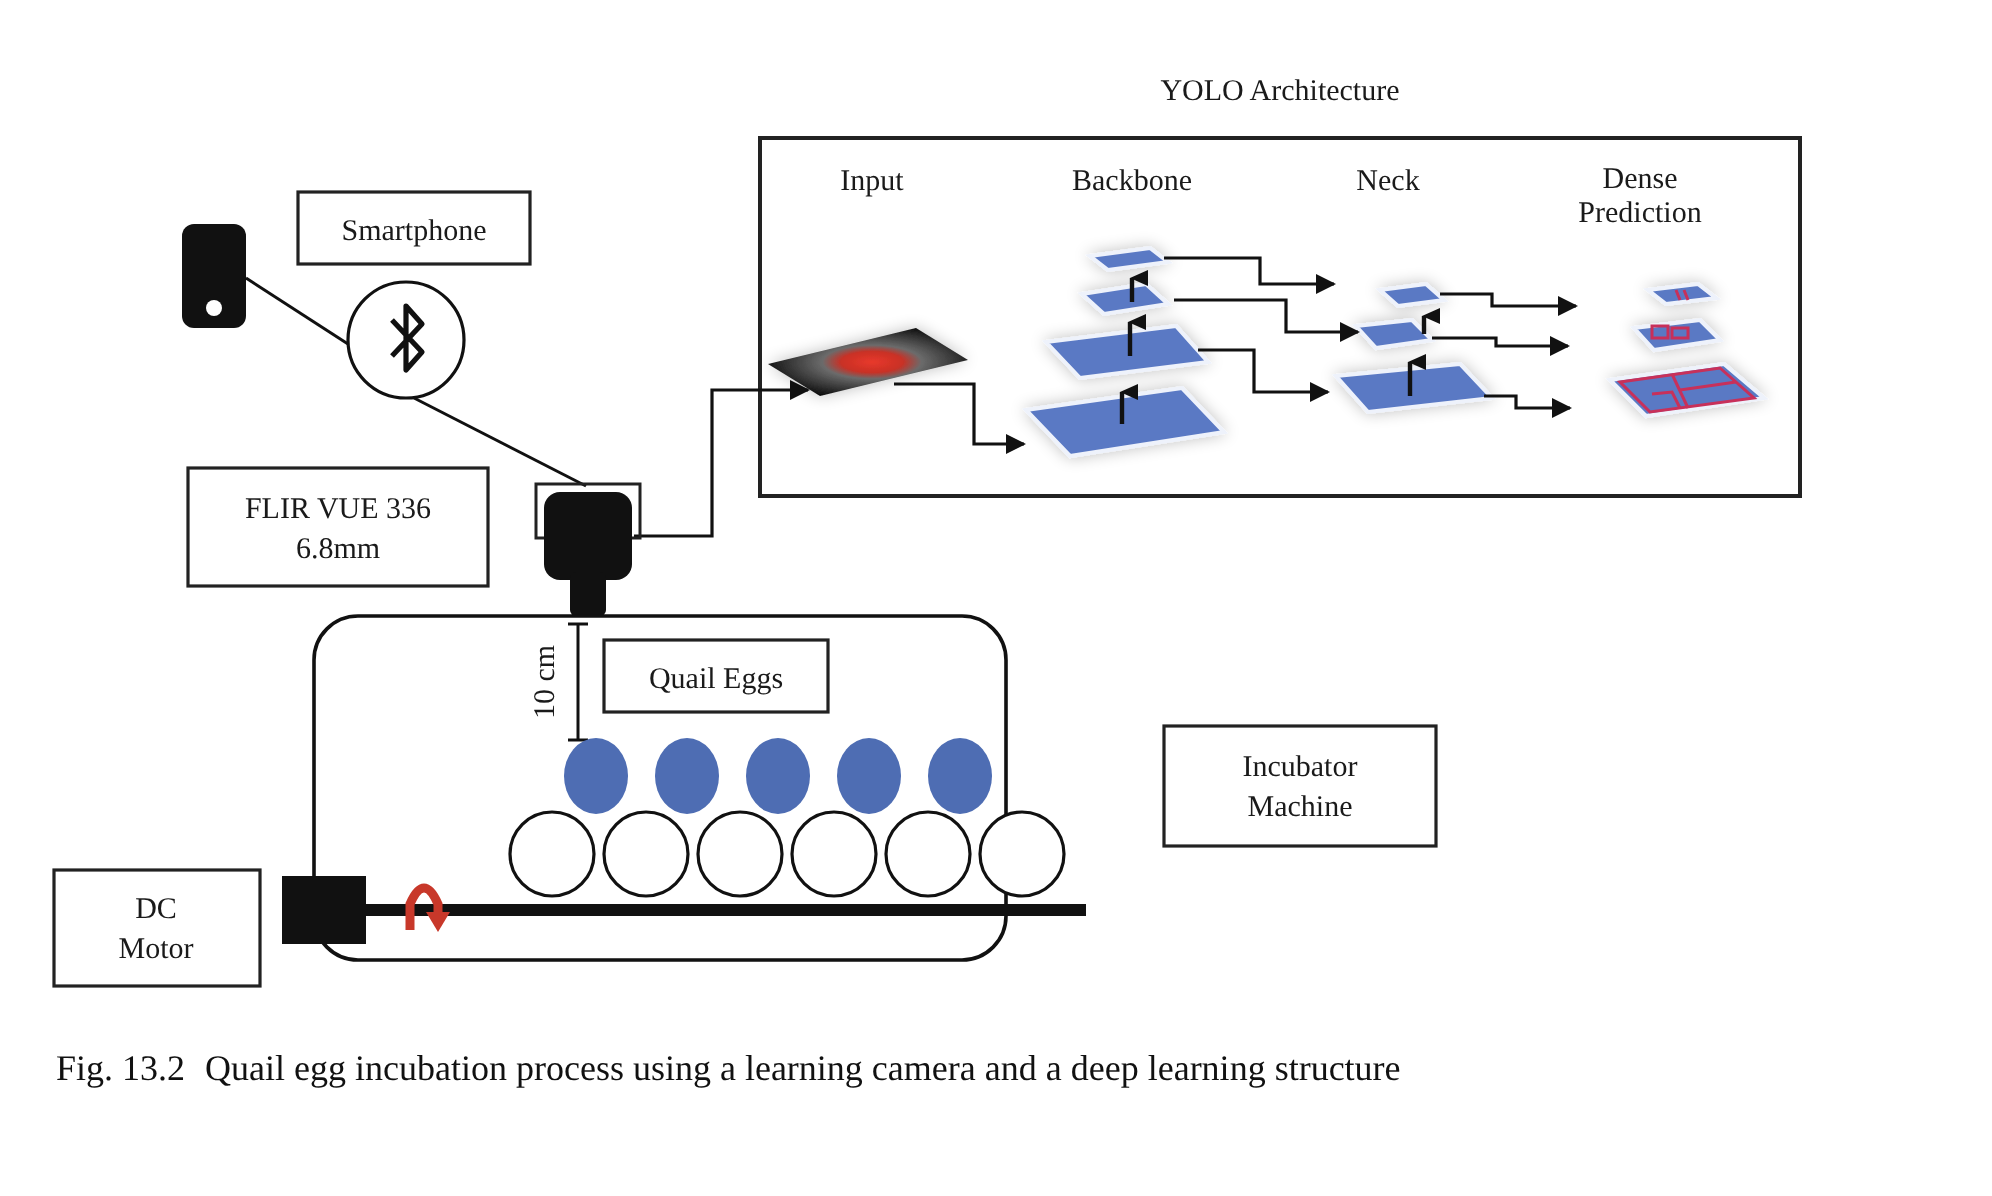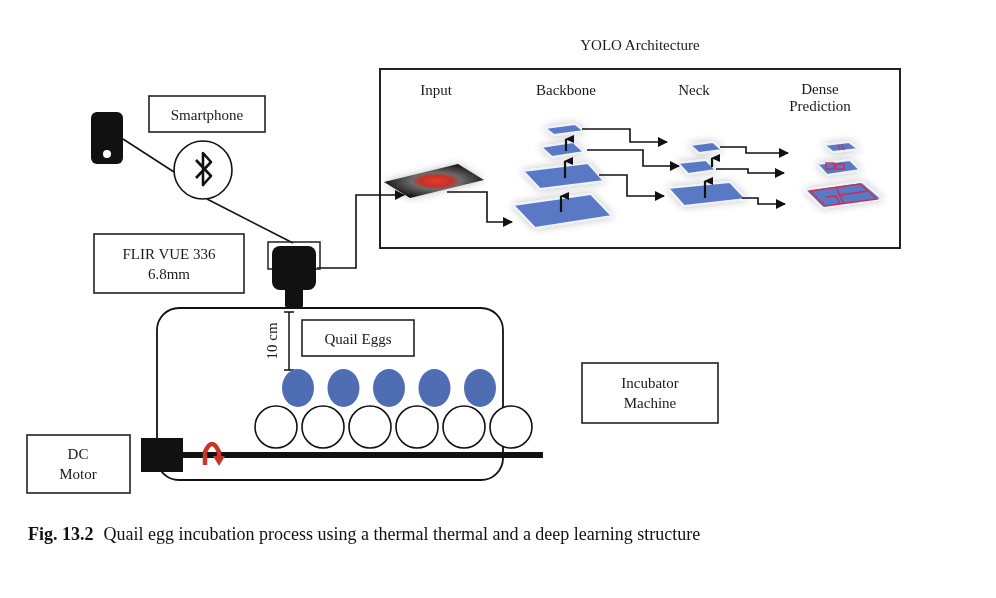--- a/index.html
+++ b/index.html
@@ -2,21 +2,21 @@
 <html><head>
 <meta charset="utf-8">
 <style>
   html, body { margin: 0; padding: 0; background: #ffffff; }
   body { width: 996px; height: 598px; position: relative; overflow: hidden;
          font-family: "Liberation Serif", "DejaVu Serif", serif; color: #111; }
   #diagram { position: absolute; left: 0; top: 0; }
   .lbl { font-family: "Liberation Serif", "DejaVu Serif", serif; fill: #1a1a1a; }
   .caption { position: absolute; left: 28px; top: 524px; font-size: 18px;
              font-family: "Liberation Serif", "DejaVu Serif", serif; color: #111; white-space: nowrap; }
-  .caption .fig { font-weight: bold; margin-right: 10px; }
+  .caption .fig { font-weight: normal; margin-right: 10px; }
 </style>
 </head>
 <body>
 
 <svg id="diagram" width="996" height="598" viewBox="0 0 996 598" xmlns="http://www.w3.org/2000/svg">
   <defs>
     <marker id="arrow" markerWidth="10" markerHeight="10" refX="9" refY="5" orient="auto" markerUnits="userSpaceOnUse">
       <path d="M0,0 L10,5 L0,10 z" fill="#111"></path>
     </marker>
     <marker id="arrowSm" markerWidth="8" markerHeight="9" refX="4" refY="1" orient="auto" markerUnits="userSpaceOnUse">
@@ -155,14 +155,14 @@
   <rect x="27" y="435" width="103" height="58" fill="#fff" stroke="#222" stroke-width="1.6"></rect>
   <text class="lbl" x="78" y="459" font-size="15" text-anchor="middle">DC</text>
   <text class="lbl" x="78" y="479" font-size="15" text-anchor="middle">Motor</text>
 
   <rect x="582" y="363" width="136" height="60" fill="#fff" stroke="#222" stroke-width="1.6"></rect>
   <text class="lbl" x="650" y="388" font-size="15" text-anchor="middle">Incubator</text>
   <text class="lbl" x="650" y="408" font-size="15" text-anchor="middle">Machine</text>
 </svg>
 
 <div class="caption">
-  <span class="fig">Fig. 13.2</span><span>Quail egg incubation process using a thermal thermal and a deep learning structure</span>
+  <span class="fig">Fig. 13.2</span><span>Quail egg incubation process using a learning camera and a deep learning structure</span>
 </div>
 
 </body></html>

